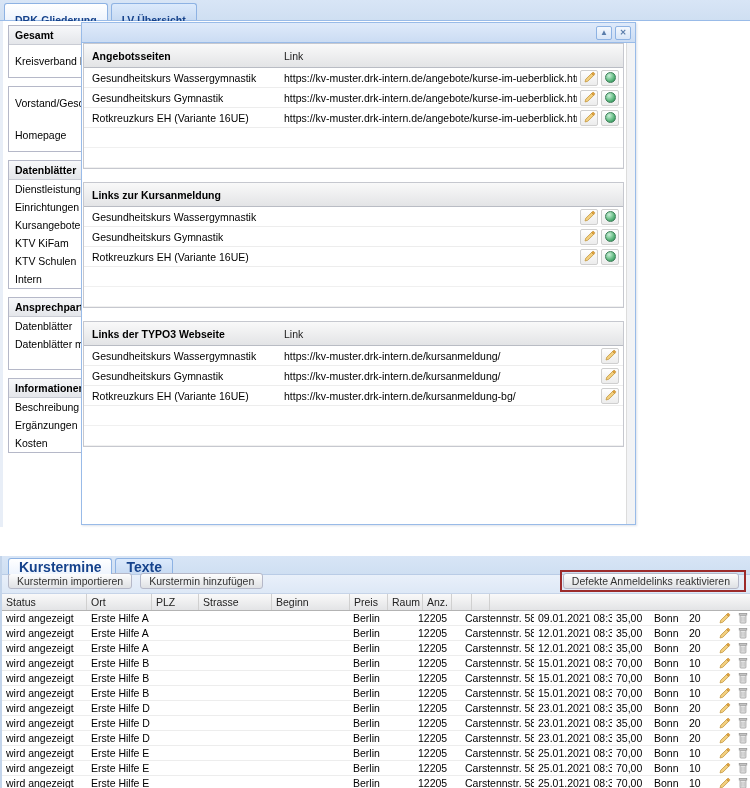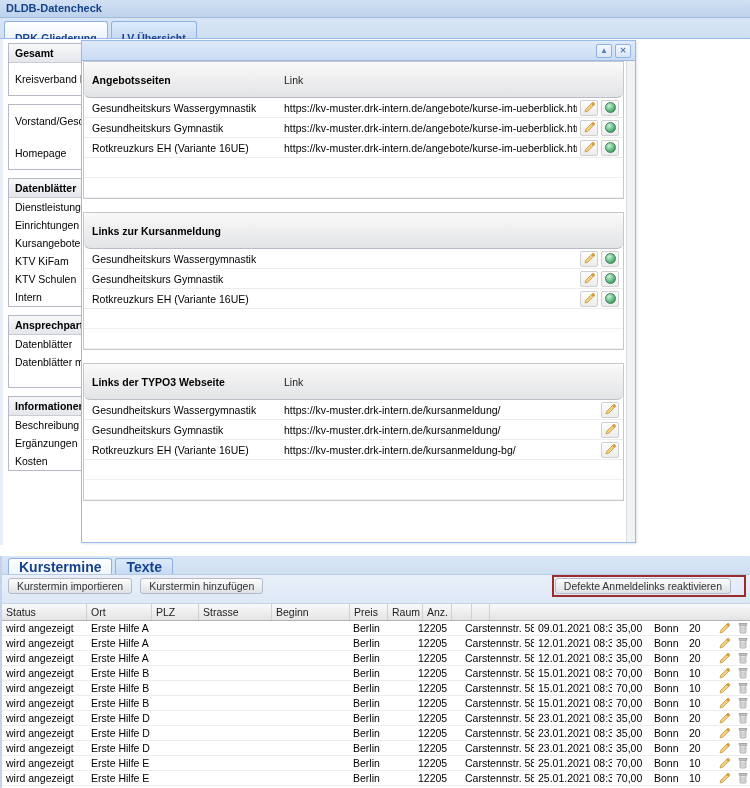--- a/index.html
+++ b/index.html
@@ -62,22 +62,22 @@
   }
   .panel-body { position:absolute; top:20px; bottom:0; left:0; right:0; background:#fff; overflow:hidden; }
   .panel-scrollbar {
     position:absolute; top:0; bottom:0; right:0; width:9px;
     background:#f2f3f5; border-left:1px solid #dcdcdc;
   }
   .sections { position:absolute; top:0; bottom:0; left:1px; right:11px; }
   .section { border:1px solid #c6c8cf; margin-bottom:0; background:#fff; }
   .section + .section { margin-top:13px; }
   .section-header {
-    height:36px; background:linear-gradient(#f9f9f9,#e3e4e6); border-bottom:1px solid #b9bcc4;
-    display:flex; align-items:center; font-size:10.5px; padding:0 8px;border-radius:6px;
+    height:24px; background:linear-gradient(#f9f9f9,#e3e4e6); border-bottom:1px solid #b9bcc4;
+    display:flex; align-items:center; font-size:10.5px; padding:0 8px;
   }
   .section-header .sec-title { font-weight:bold; width:192px; }
   .section-header .sec-link-label { color:#222; }
   .link-row { height:20px; display:flex; align-items:center; border-bottom:1px solid #ededed; padding:0 4px 0 8px; font-size:10.5px; }
   .link-row .lr-name { width:192px; white-space:nowrap; overflow:hidden; }
   .link-row .lr-link { flex:1; white-space:nowrap; overflow:hidden; }
   .link-row.empty { border-bottom:1px solid #f0f0f0; }
   .icon-btn {
     width:18px; height:16px; border:1px solid #cfcfcf; border-radius:2px; margin-left:3px;
     background:linear-gradient(#fefefe,#ececec); display:flex; align-items:center; justify-content:center;
@@ -90,53 +90,50 @@
   }
 
   
   .bottom { position:absolute; left:0; right:0; top:556px; bottom:0; border-left:2px solid #c3d4ea; background:#fff; }
   .bottom-tabstrip {
     height:19px; background:linear-gradient(#d8e5f6,#cfdff2); border-bottom:1px solid #b9cce6;
     display:flex; gap:3px; padding:2px 0 0 6px;
   }
   .bottom-tabstrip .tab { font-size:14px; padding:0 10px; }
   .toolbar {
-    height:29px; background:linear-gradient(#e9f0fa,#dde8f6); border-bottom:1px solid #c6d4e8;
+    height:19px; background:linear-gradient(#e9f0fa,#dde8f6); border-bottom:1px solid #c6d4e8;
     display:flex; align-items:center; padding:0 3px 7px 6px;
   }
   .btn {
     font-size:10.5px; color:#333; padding:1px 8px; margin-right:8px;
     border:1px solid #b5b8c8; border-radius:3px; background:linear-gradient(#fdfdfd,#dfe1e4); cursor:pointer;
     white-space:nowrap;
   }
   .toolbar .spacer { flex:1; }
   .highlight-wrap { border:2px solid #9c2b2b; padding:1px; margin-right:1px; }
-  .highlight-wrap .btn { margin-right:12px; }
+  .highlight-wrap .btn { margin-right:4px; }
 
   
   .grid-header { display:flex; height:17px; background:linear-gradient(#f9f9f9,#e3e4e6); border-bottom:1px solid #b3b3b3; }
   .grid-header .hcell {
     font-size:10.5px; color:#222; padding:2px 4px; border-right:1px solid #d0d0d0;
     white-space:nowrap; overflow:hidden; flex:none; cursor:pointer;
   }
   .grid-row { display:flex; height:15px; border-bottom:1px solid #ededed; background:#fff; }
   .grid-row .cell {
     font-size:10.5px; padding:1px 4px; white-space:nowrap; overflow:hidden; flex:none;
   }
   .grid-row .icell { display:flex; align-items:center; justify-content:center; flex:none; cursor:pointer; }
   svg { display:block; }
 </style>
 </head>
 <body>
 
 <div class="screen">
 
-  <div class="titlebar">
-    <span>DLDB-Datencheck</span>
-  </div>
 
   <div class="main-tabstrip">
     <div class="tab active">
       <span>DRK-Gliederung</span>
     </div>
     <div class="tab">
       <span>LV-Übersicht</span>
     </div>
   </div>
 

